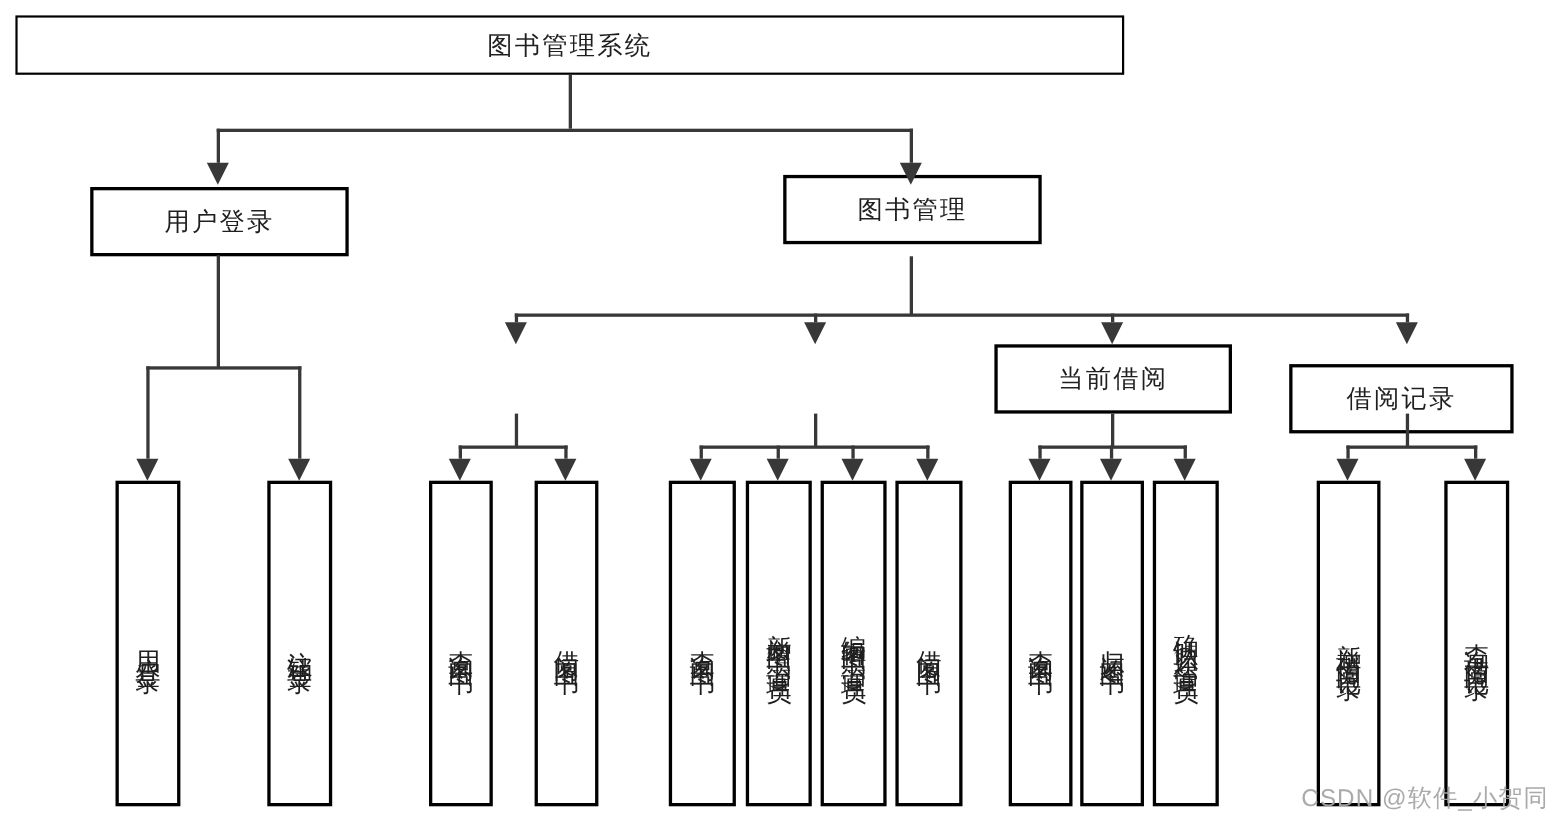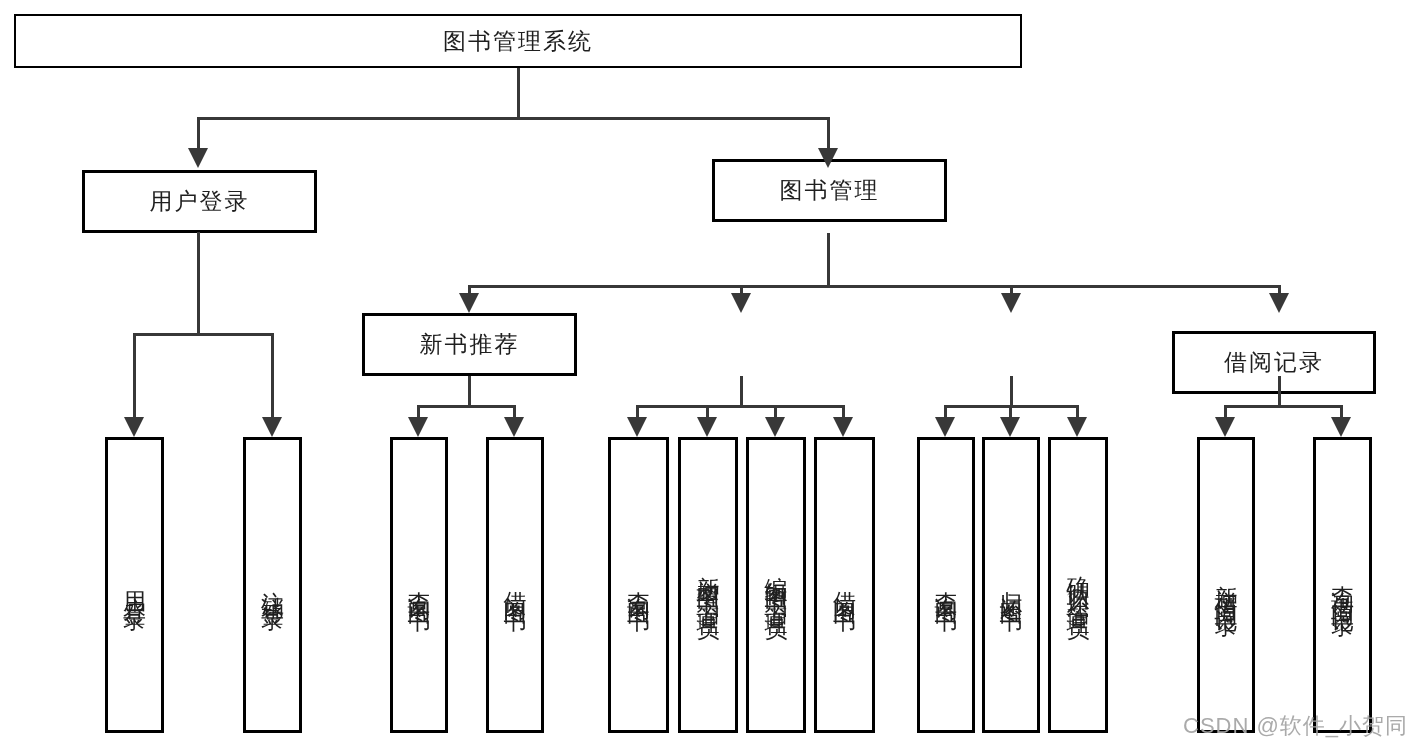--- a/index.html
+++ b/index.html
@@ -36,21 +36,21 @@
 </head>
 <body>
 
 <div class="canvas">
 
   <div class="box root h" style="left:14px;top:14px;width:1008px;height:54px">图书管理系统</div>
 
   <div class="box h" style="left:82px;top:170px;width:235px;height:63px">用户登录</div>
   <div class="box h" style="left:712px;top:159px;width:235px;height:63px">图书管理</div>
 
-  <div class="box h" style="left:362px;top:313px;width:215px;height:63px">新书推荐</div>
+  <div class="box h" style="left:904px;top:313px;width:216px;height:63px">当前借阅</div>
   <div class="box h" style="left:1172px;top:331px;width:204px;height:63px">借阅记录</div>
 
   <div class="box v" style="left:105px;top:437px;width:59px;height:296px">用户登录</div>
   <div class="box v" style="left:243px;top:437px;width:59px;height:296px">注销登录</div>
 
   <div class="box v" style="left:390px;top:437px;width:58px;height:296px">查询图书</div>
   <div class="box v" style="left:486px;top:437px;width:58px;height:296px">借阅图书</div>
 
   <div class="box v" style="left:608px;top:437px;width:61px;height:296px">查询图书</div>
   <div class="box v" style="left:678px;top:437px;width:60px;height:296px">新增图书（管理员）</div>

